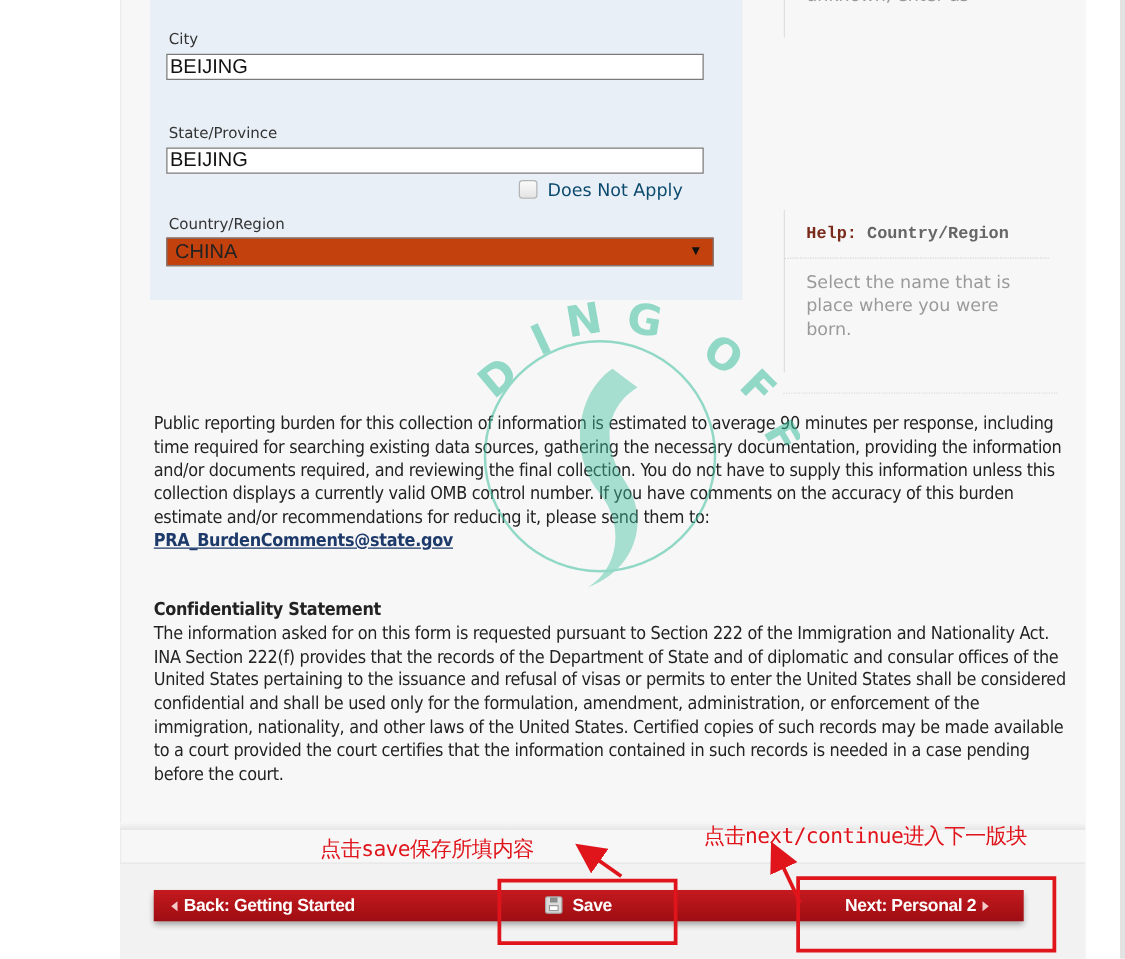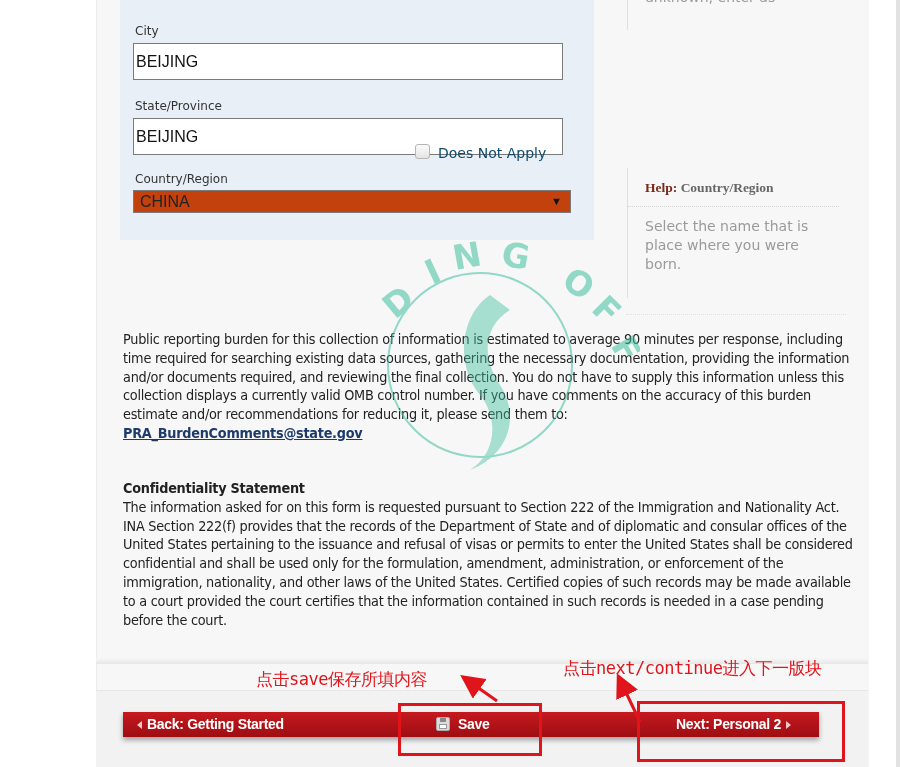--- a/index.html
+++ b/index.html
@@ -19,21 +19,21 @@
       background: #e2e2e2;
     }
     .form-panel {
       position: absolute; left: 120px; top: 0; width: 474px; height: 240px;
       background: #e9eff6;
     }
     .field-label {
       position: absolute; font-size: 12px; color: #333; left: 135px;
     }
     .text-input {
-      position: absolute; left: 133px; width: 430px; height: 37px;
+      position: absolute; left: 133px; width: 430px; height: 21px;
       border: 1px solid #7a7a7a; background: #fff;
       font-family: "Liberation Sans", sans-serif; font-size: 16px; color: #111;
       padding: 0 0 0 2px; line-height: 21px; box-sizing: border-box;
     }
     .dna {
       position: absolute; left: 415px; top: 145px; display: flex; align-items: center;
       font-size: 14px; color: #0c4a6e;
     }
     .checkbox {
       width: 13px; height: 13px; border: 1px solid #b5b5b5; border-radius: 3px;
@@ -49,21 +49,21 @@
       position: absolute; right: 8px; top: 0; font-size: 11px; color: #111;
     }
     .help-col {
       position: absolute; left: 627px; width: 1px; background: #e0e0e0;
     }
     .help-text {
       position: absolute; left: 645px; font-size: 14px; color: #9a9a9a; line-height: 19px; width: 190px;
     }
     .help-title {
       position: absolute; left: 645px; top: 180px;
-      font-family: Liberation Serif, serif; font-weight: bold; font-size: 13.5px; color: #666;
+      font-family: Liberation Mono, monospace; font-weight: bold; font-size: 13.5px; color: #666;
     }
     .help-title .help-word { color: #7a2a1a; }
     .help-divider {
       position: absolute; left: 627px; top: 206px; width: 212px; border-top: 1px dotted #d6d6d6;
     }
     .section-divider {
       position: absolute; left: 626px; top: 314px; width: 220px; border-top: 1px dotted #dedede;
     }
     .para {
       position: absolute; left: 123px; width: 730px;

